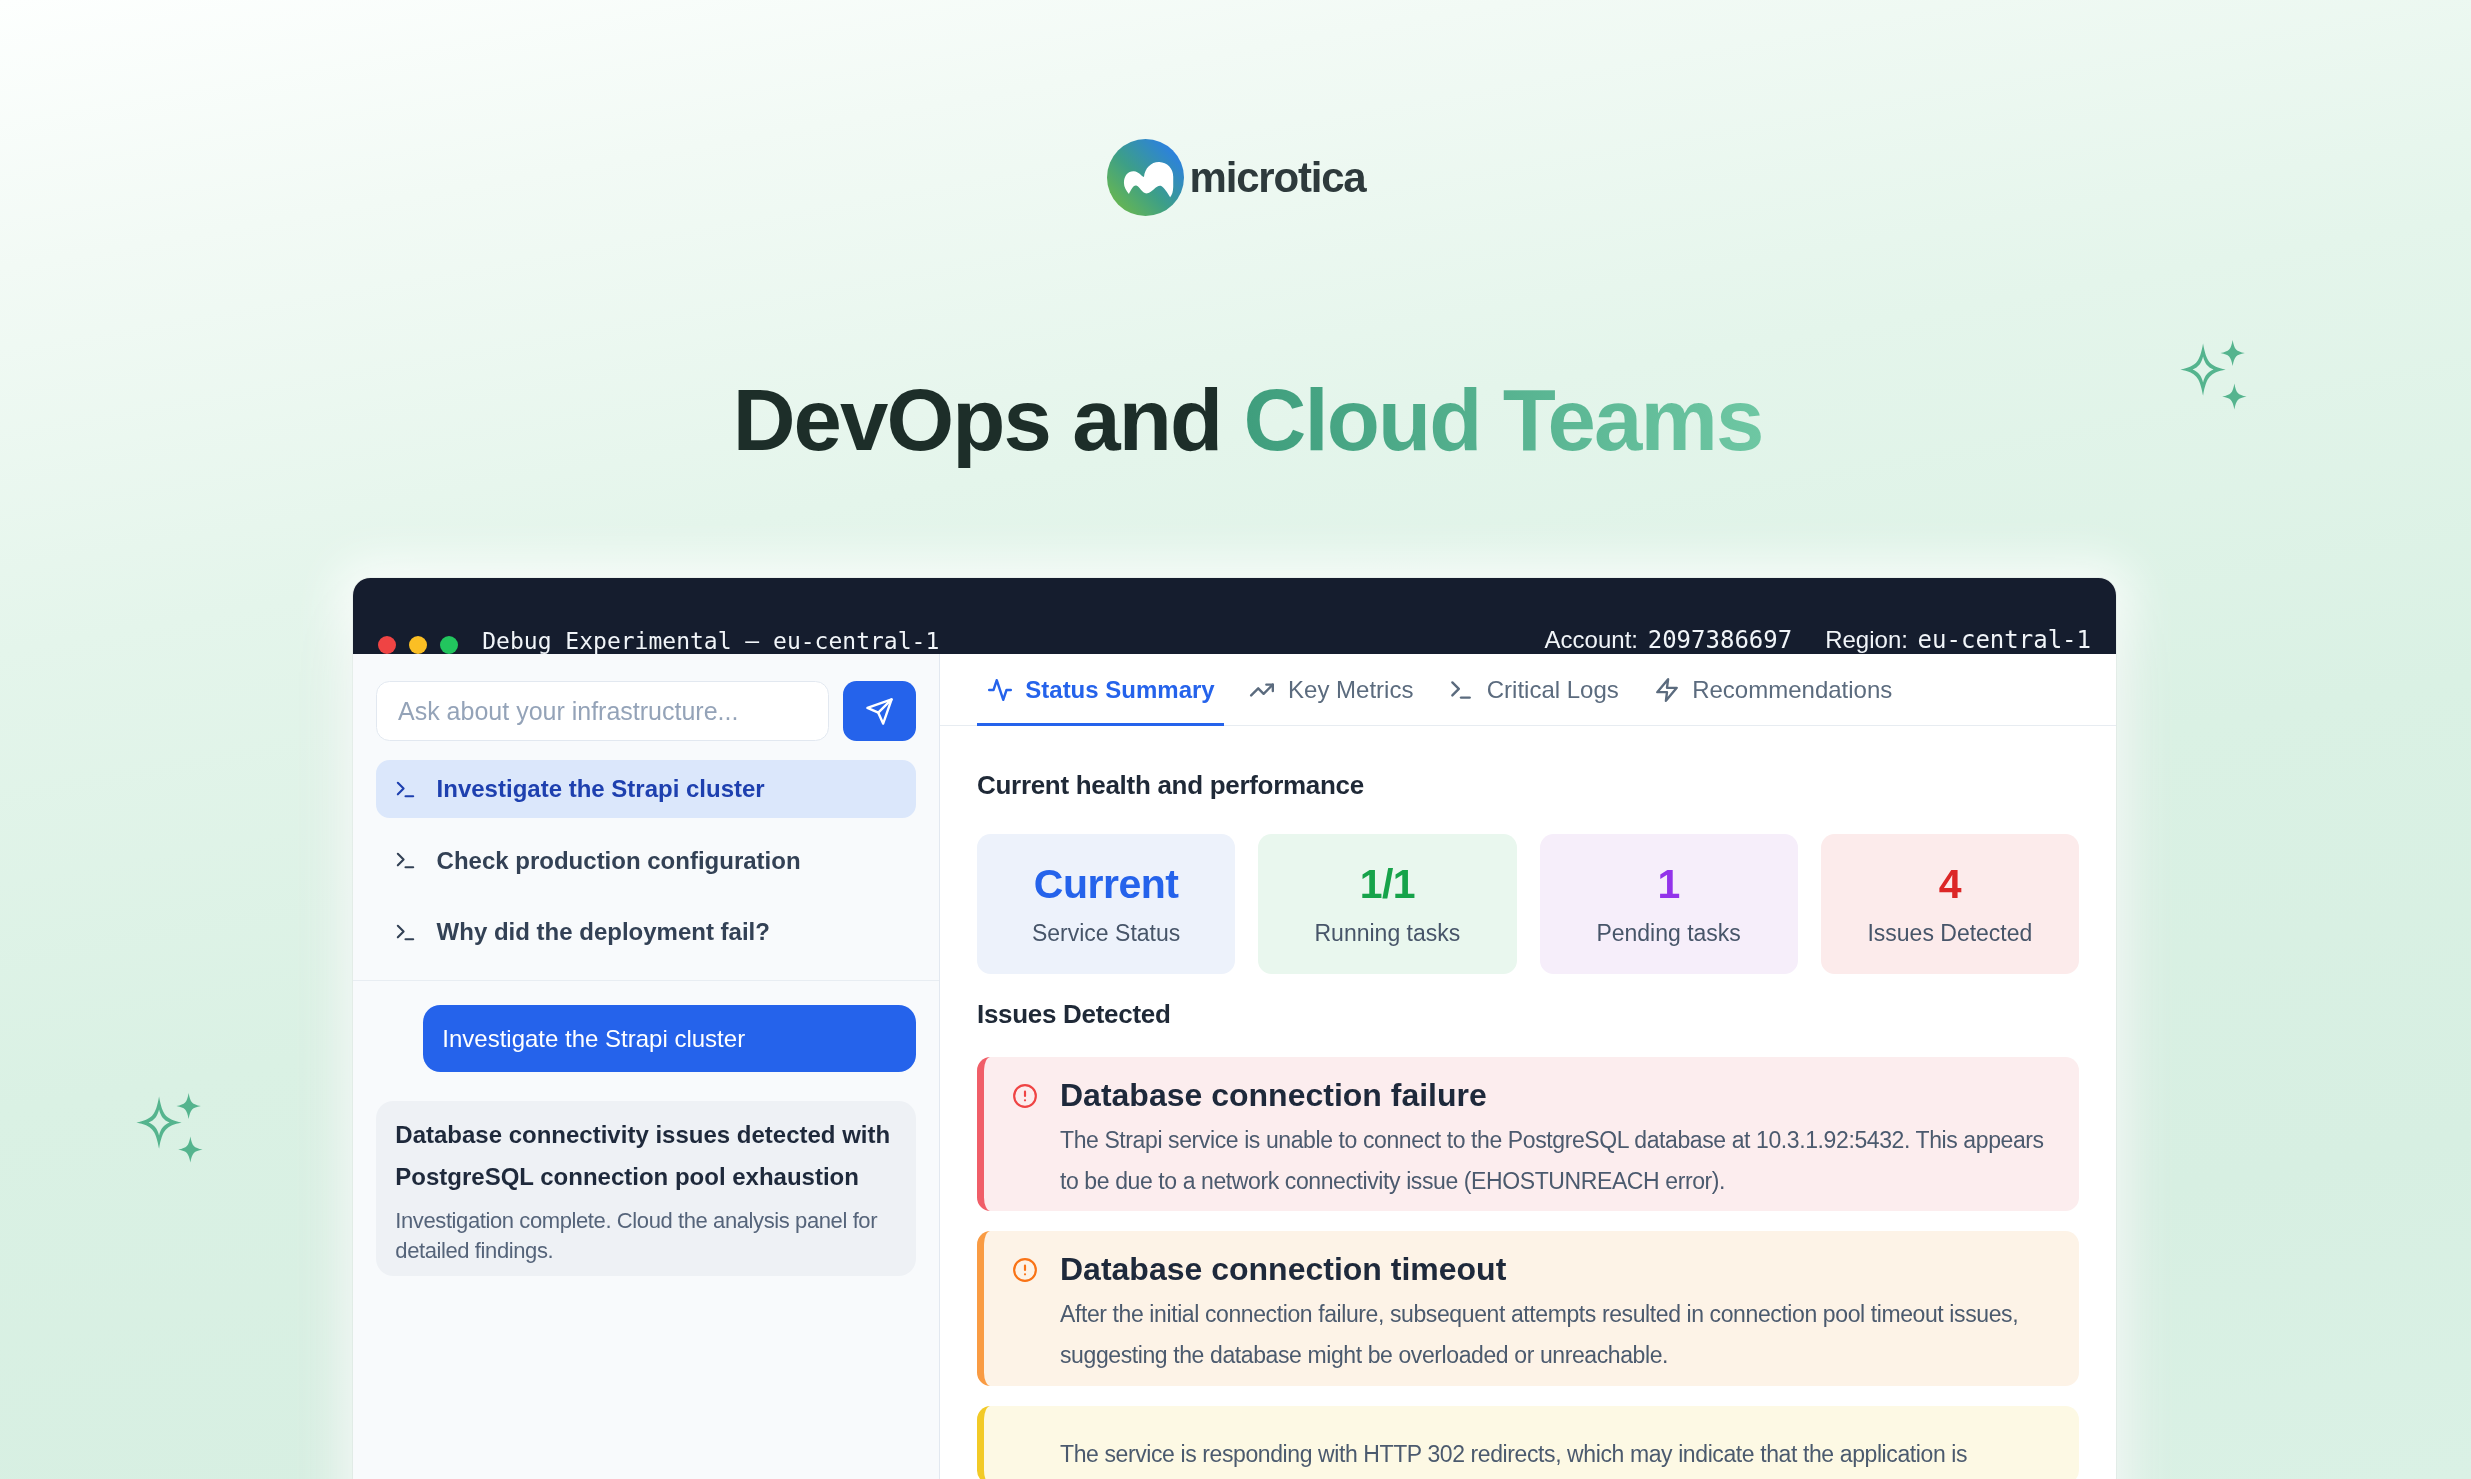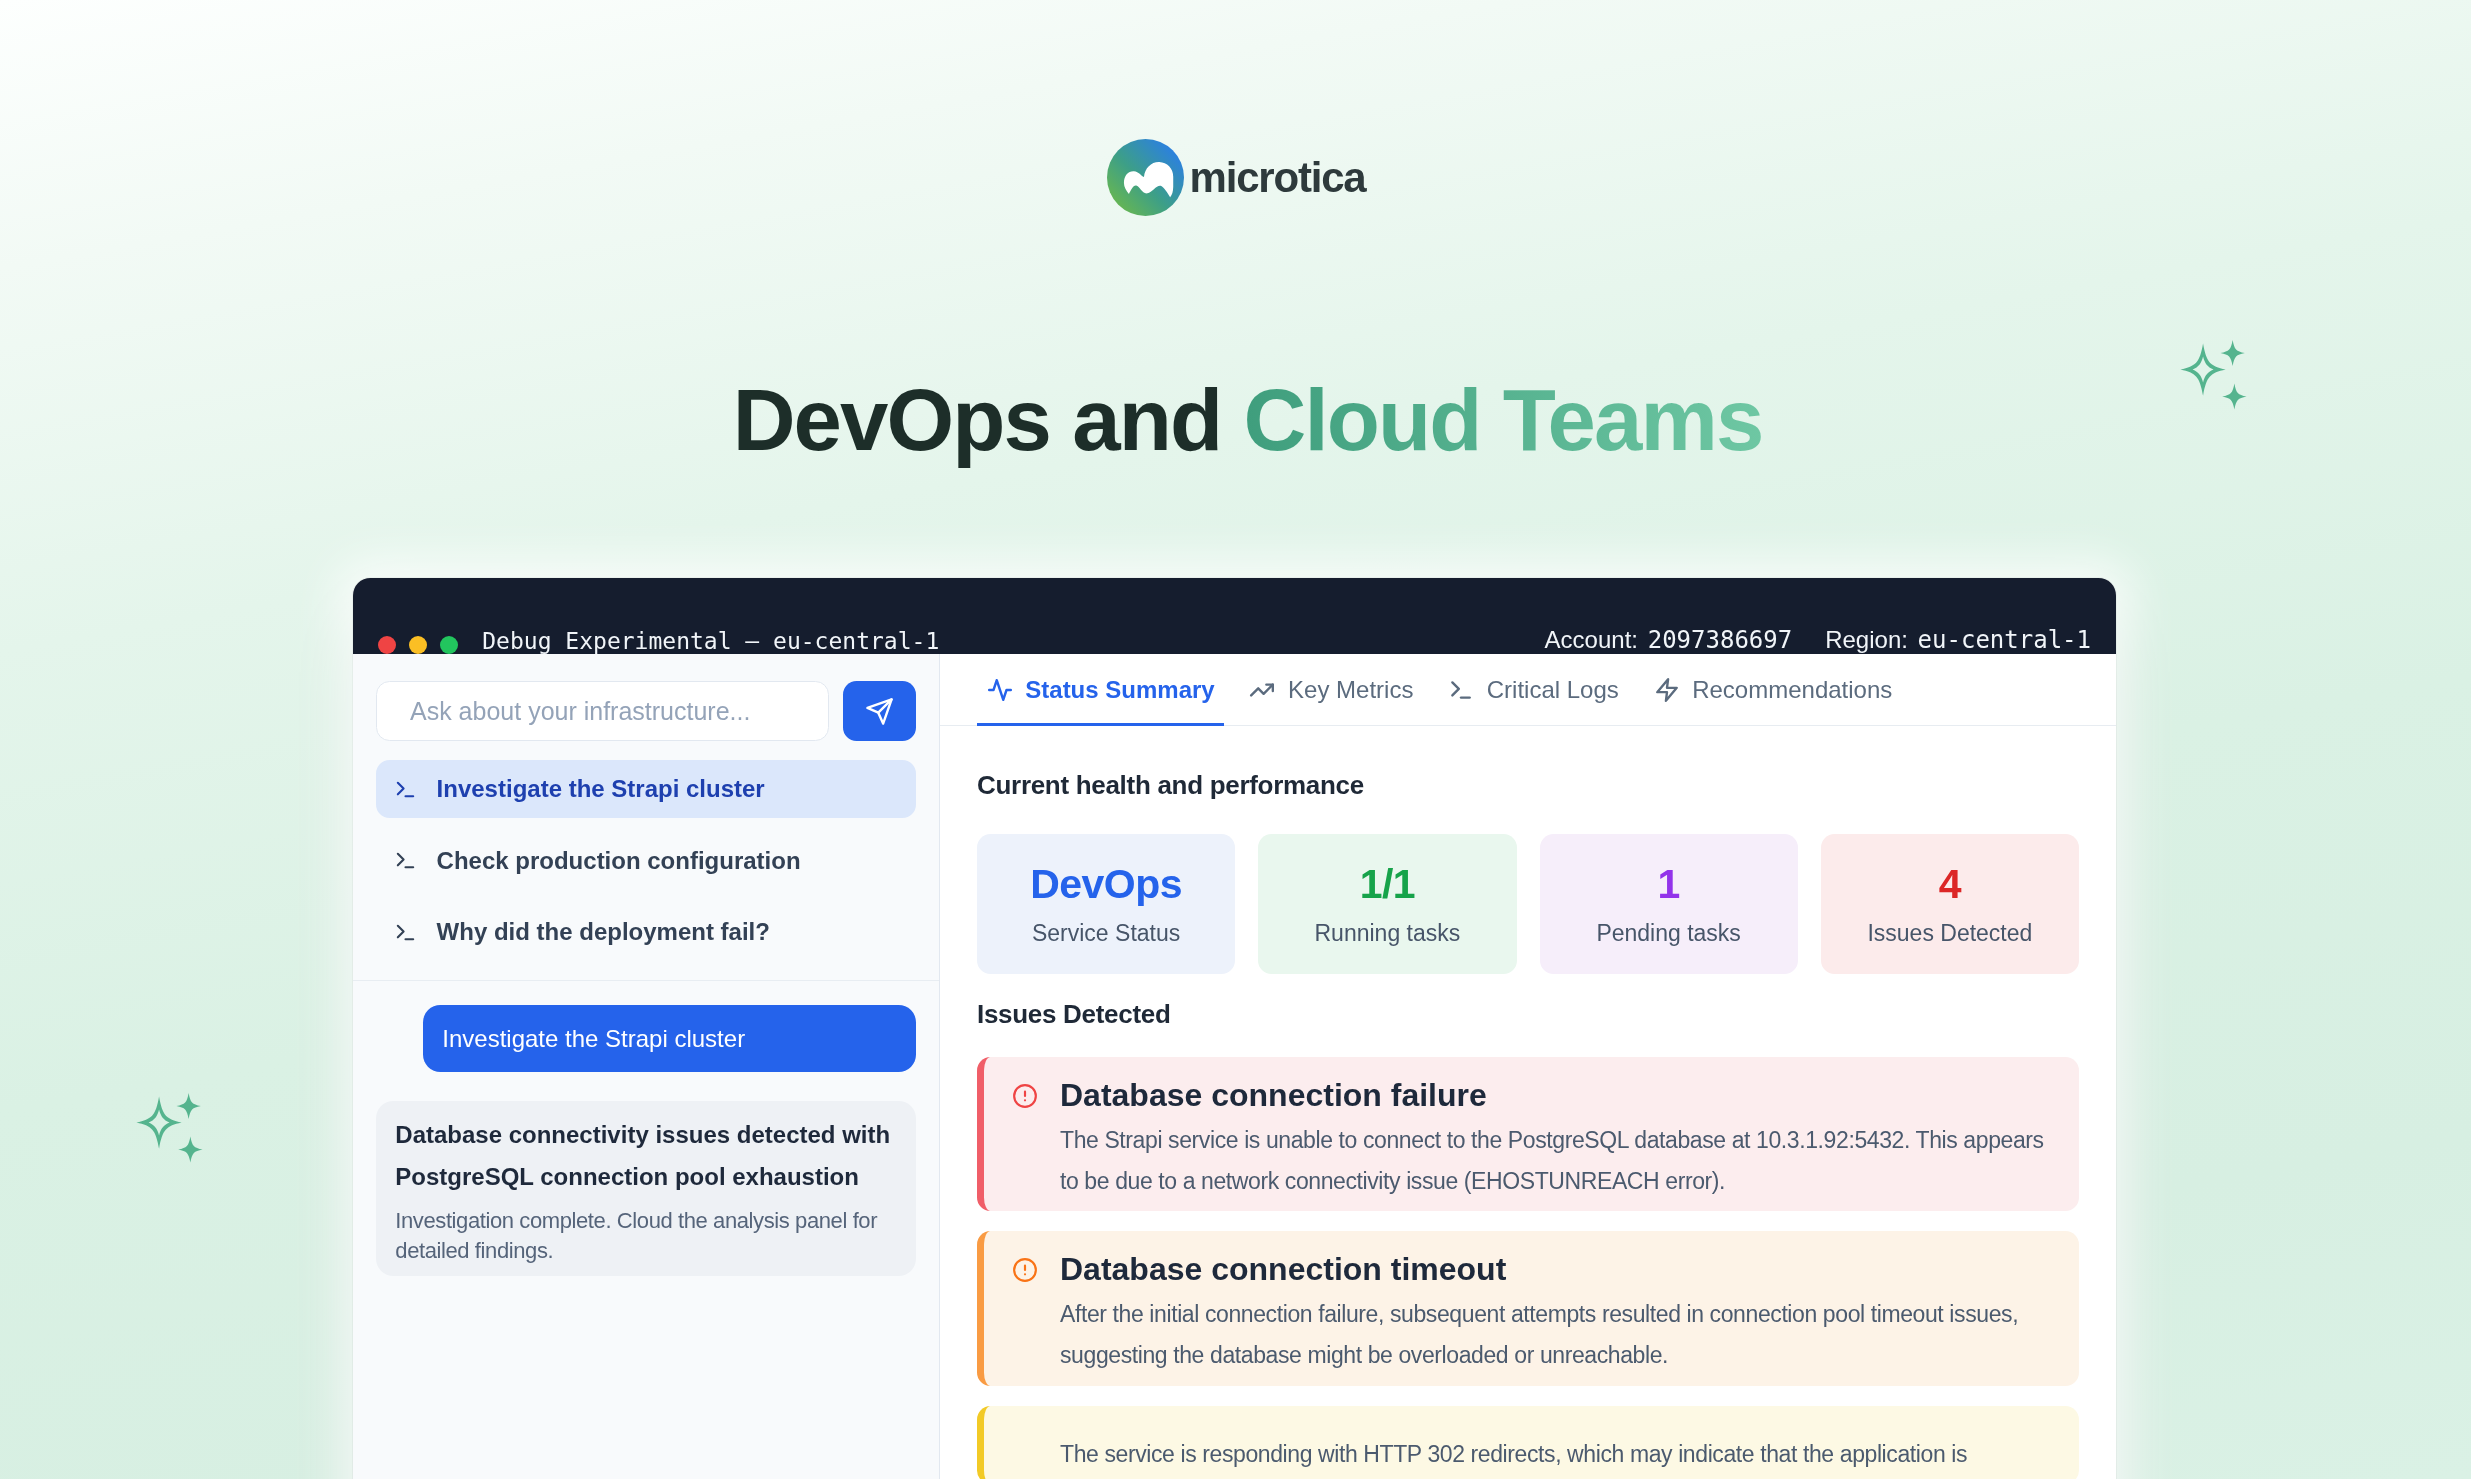--- a/index.html
+++ b/index.html
@@ -49,21 +49,21 @@
   .tb-gap { width:33px; }
   .window-body { flex:1; display:flex; min-height:0; }
   
   .left-panel {
     width:587px; flex:0 0 587px; background:#f8fafc; border-right:1px solid #e2e8f0;
     padding:27px 23px 0 23px; display:flex; flex-direction:column;
   }
   .ask-row { display:flex; gap:14.5px; }
   .ask-input {
     flex:1; height:60px; border:1.9px solid #e2e8f0; border-radius:13.5px; background:#ffffff;
-    font-family:"Liberation Sans", sans-serif; font-size:25px; color:#334155; padding:0 33px; outline:none;
+    font-family:"Liberation Sans", sans-serif; font-size:25px; color:#334155; padding:0 21px; outline:none;
   }
   .ask-input::placeholder { color:#94a3b8; }
   .send-btn {
     width:73px; height:60px; border:none; border-radius:13.5px; background:#2563eb;
     display:flex; align-items:center; justify-content:center; cursor:pointer;
   }
   .suggestions { margin-top:19.3px; display:flex; flex-direction:column; gap:13.5px; }
   .sug {
     height:58px; border-radius:13.5px; display:flex; align-items:center; padding:0 18.3px; gap:19.3px;
     font-size:24px; font-weight:600; color:#334155; cursor:pointer;
@@ -236,21 +236,21 @@
           <svg width="26" height="26" viewBox="0 0 24 24" fill="none" stroke="#5b6b7e" stroke-width="2.2" stroke-linecap="round" stroke-linejoin="round">
               <polygon points="13 2 3 14 12 14 11 22 21 10 12 10 13 2"></polygon>
             </svg>
           <span>Recommendations</span>
         </div>
       </div>
       <div class="content">
         <div class="section-heading">Current health and performance</div>
         <div class="stats">
           <div class="stat stat-blue">
-            <div class="stat-value">DevOps</div>
+            <div class="stat-value">Current</div>
             <div class="stat-label">Service Status</div>
           </div>
           <div class="stat stat-green">
             <div class="stat-value">1/1</div>
             <div class="stat-label">Running tasks</div>
           </div>
           <div class="stat stat-purple">
             <div class="stat-value">1</div>
             <div class="stat-label">Pending tasks</div>
           </div>

